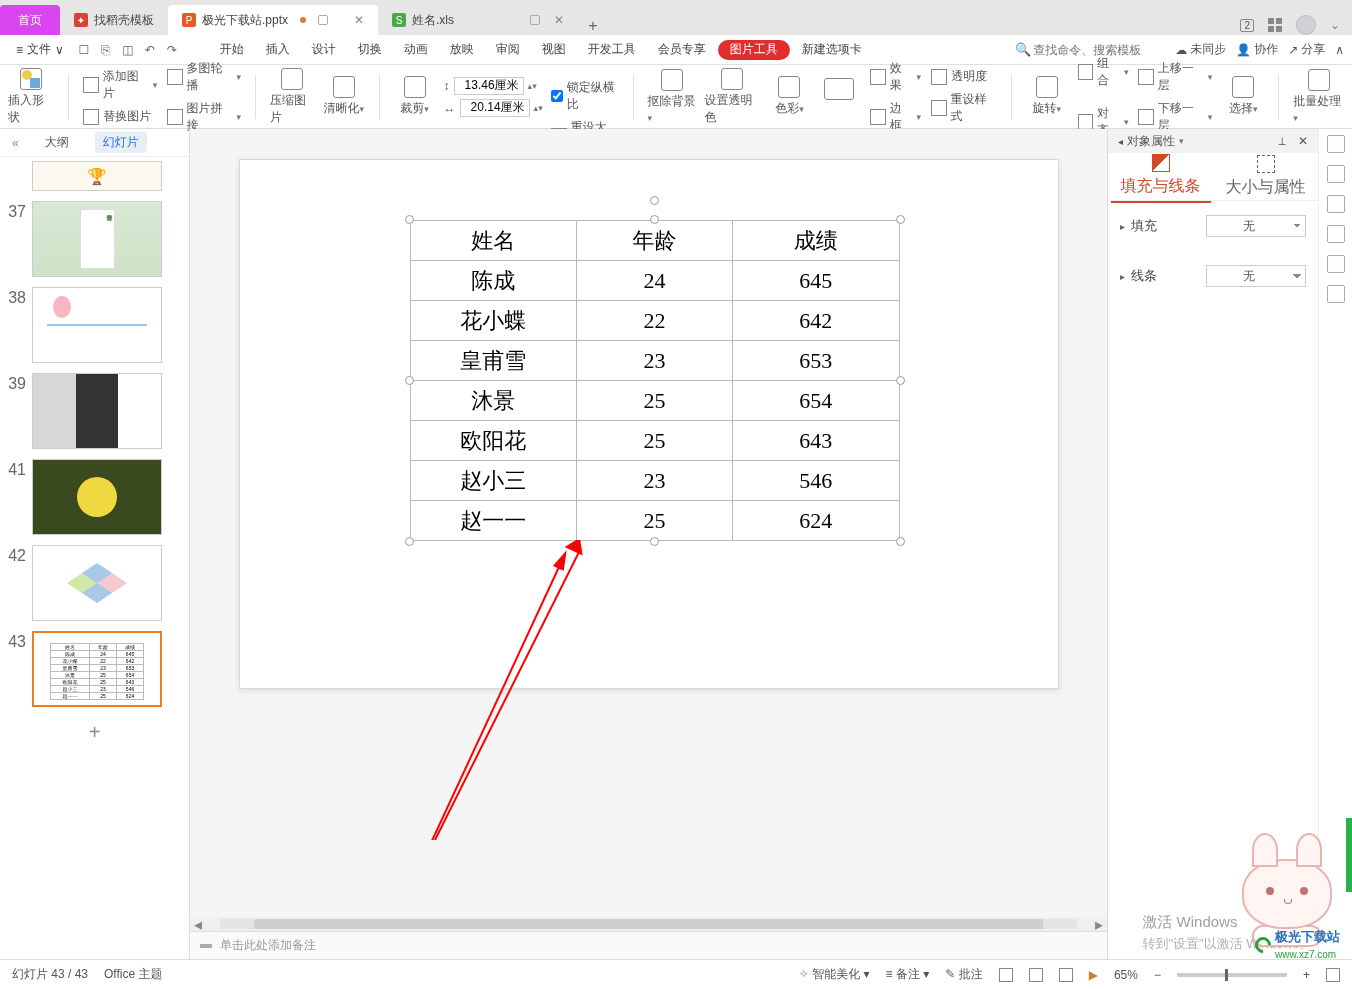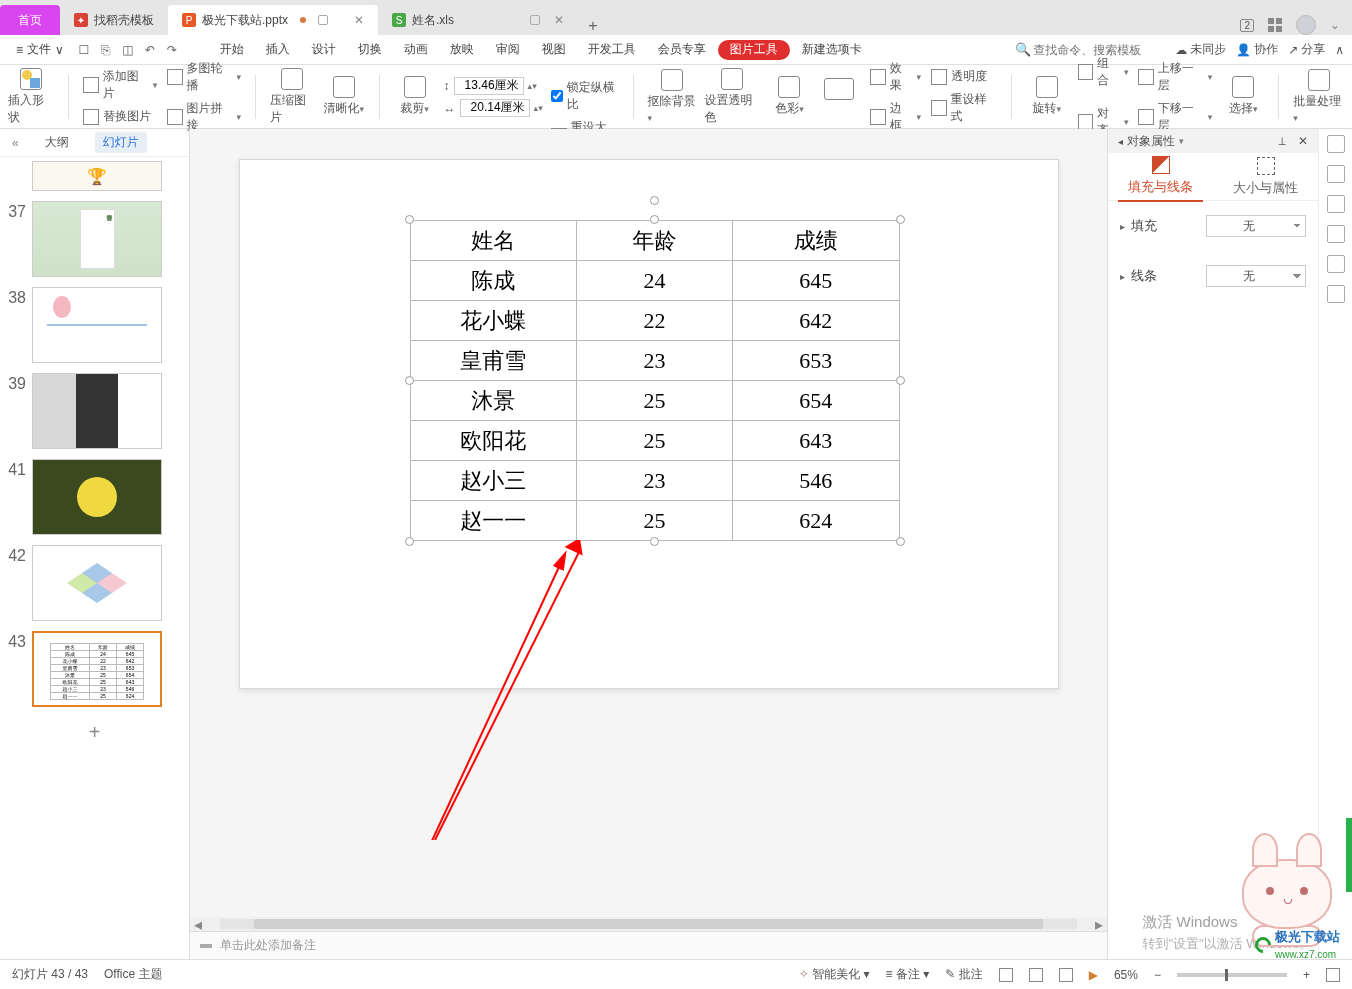--- a/index.html
+++ b/index.html
@@ -83,21 +83,21 @@
 .hscroll .track { flex: 1; height: 10px; background: #e4e4e4; margin: 0 14px; position: relative; }
 .hscroll .thumb-h { position: absolute; left: 4%; width: 92%; height: 100%; background: #cfcfcf; border-radius: 2px; }
 .notes { height: 28px; display: flex; align-items: center; gap: 8px; padding: 0 10px; font-size: 12px; color: #999; border-top: 1px solid #ddd; background: #fafafa; }
 .notes .ico { display: inline-block; width: 12px; height: 3px; border-top: 2px solid #aaa; border-bottom: 2px solid #aaa; }
 
 
 .rightpanel { width: 245px; border-left: 1px solid #ddd; background: #fff; display: flex; }
 .rp-body { flex: 1; display: flex; flex-direction: column; }
 .rp-head { height: 24px; display: flex; align-items: center; padding: 0 10px; font-size: 12px; background: #f2f2f2; color: #555; gap: 4px; }
 .rp-head .pin { margin-left: auto; font-size: 11px; }
-.rp-tabs { height: 48px; display: flex; justify-content: space-around; align-items: center; border-bottom: 1px solid #eee; font-size: 13px; color: #666; }
+.rp-tabs { height: 48px; display: flex; justify-content: space-around; align-items: center; border-bottom: 1px solid #eee; font-size: 16px; color: #666; }
 .rp-tab { display: flex; flex-direction: column; align-items: center; gap: 4px; padding: 4px 10px; }
 .rp-tab.active { color: #d04a2a; border-bottom: 2px solid #d04a2a; }
 .rp-tab .ico { width: 18px; height: 18px; border: 1.5px solid currentColor; }
 .rp-tab.active .ico { border-color: #d04a2a; background: linear-gradient(135deg,#d04a2a 50%, transparent 50%); }
 .rp-tab .ico.sz { border-style: dashed; }
 .rp-section { padding: 14px 12px; display: flex; align-items: center; font-size: 13px; color: #444; }
 .rp-section .arr { font-size: 10px; margin-right: 6px; color: #666; }
 .rp-section select { margin-left: auto; width: 100px; height: 22px; border: 1px solid #ccc; background: #fff; font-size: 12px; color: #555; text-align: center; appearance: none; padding-right: 14px; background-image: linear-gradient(45deg, transparent 50%, #888 50%), linear-gradient(-45deg, transparent 50%, #888 50%); background-position: right 8px center, right 4px center; background-size: 4px 4px; background-repeat: no-repeat; }
 .rp-strip { width: 34px; border-left: 1px solid #eee; display: flex; flex-direction: column; align-items: center; padding-top: 6px; gap: 12px; color: #777; font-size: 14px; }
 .rp-strip div { width: 18px; height: 18px; border: 1px solid #aaa; border-radius: 2px; }

